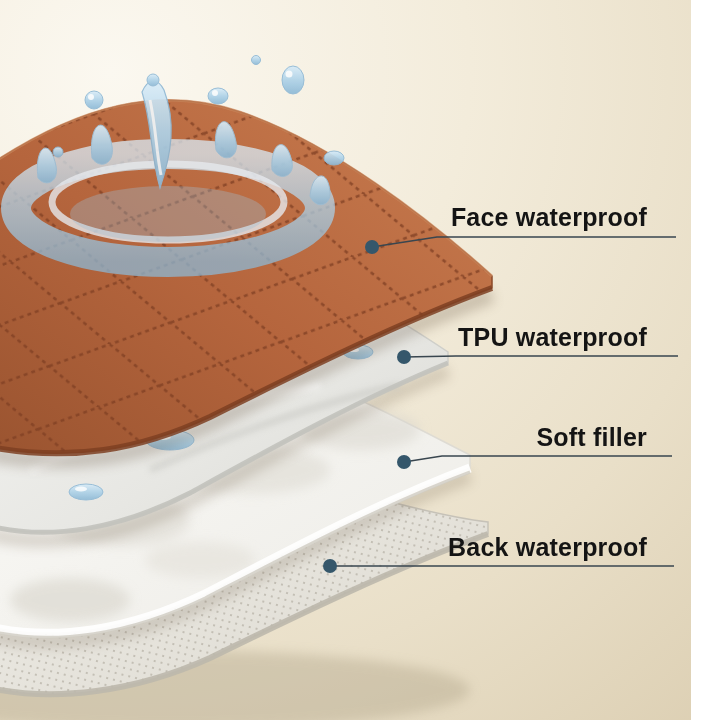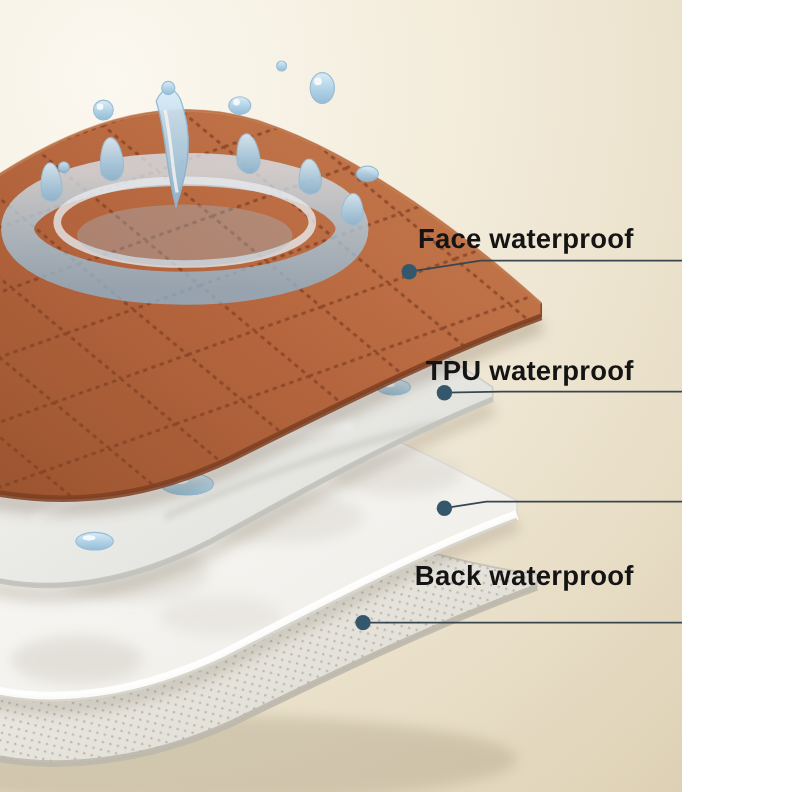--- a/index.html
+++ b/index.html
@@ -1,37 +1,37 @@
 <!DOCTYPE html>
 <html><head>
 <meta charset="utf-8">
 <style>
   html,body{margin:0;padding:0;}
   .canvas{
     position:relative;
-    width:620px;height:720px;
+    width:691px;height:720px;
     overflow:hidden;
     background:
       radial-gradient(130% 120% at 16% 10%, #fbf8f0 0%, #f3ecdb 40%, #e9dfc8 72%, #ddd0b4 100%);
     font-family:"Liberation Sans", sans-serif;
   }
   .diagram-svg{position:absolute;left:0;top:0;}
   .layer-label{
     position:absolute;
     right:44px;
     font-size:25px;
     font-weight:bold;
     color:#141414;
     white-space:nowrap;
     letter-spacing:0.2px;
   }
   #label-face{top:203px;}
   #label-tpu{top:323px;}
   #label-filler{top:423px;}
-  #label-back{top:510px;}
+  #label-back{top:533px;}
 </style>
 </head>
 <body>
 
 <div class="canvas">
 
   <svg class="diagram-svg" width="720" height="720" viewBox="0 0 720 720">
     <defs>
       <linearGradient id="gOrange" x1="0" y1="1" x2="1" y2="0">
         <stop offset="0" stop-color="#9a5430"></stop>
@@ -167,15 +167,16 @@
     <g fill="#35576b">
       <circle cx="372" cy="247" r="7"></circle>
       <circle cx="404" cy="357" r="7"></circle>
       <circle cx="404" cy="462" r="7"></circle>
       <circle cx="330" cy="566" r="7"></circle>
     </g>
   </svg>
 
   <div class="layer-label" id="label-face">Face waterproof</div>
   <div class="layer-label" id="label-tpu">TPU waterproof</div>
+  <div class="layer-label" id="label-filler">Soft filler</div>
   <div class="layer-label" id="label-back">Back waterproof</div>
 
 </div>
 
 </body></html>

